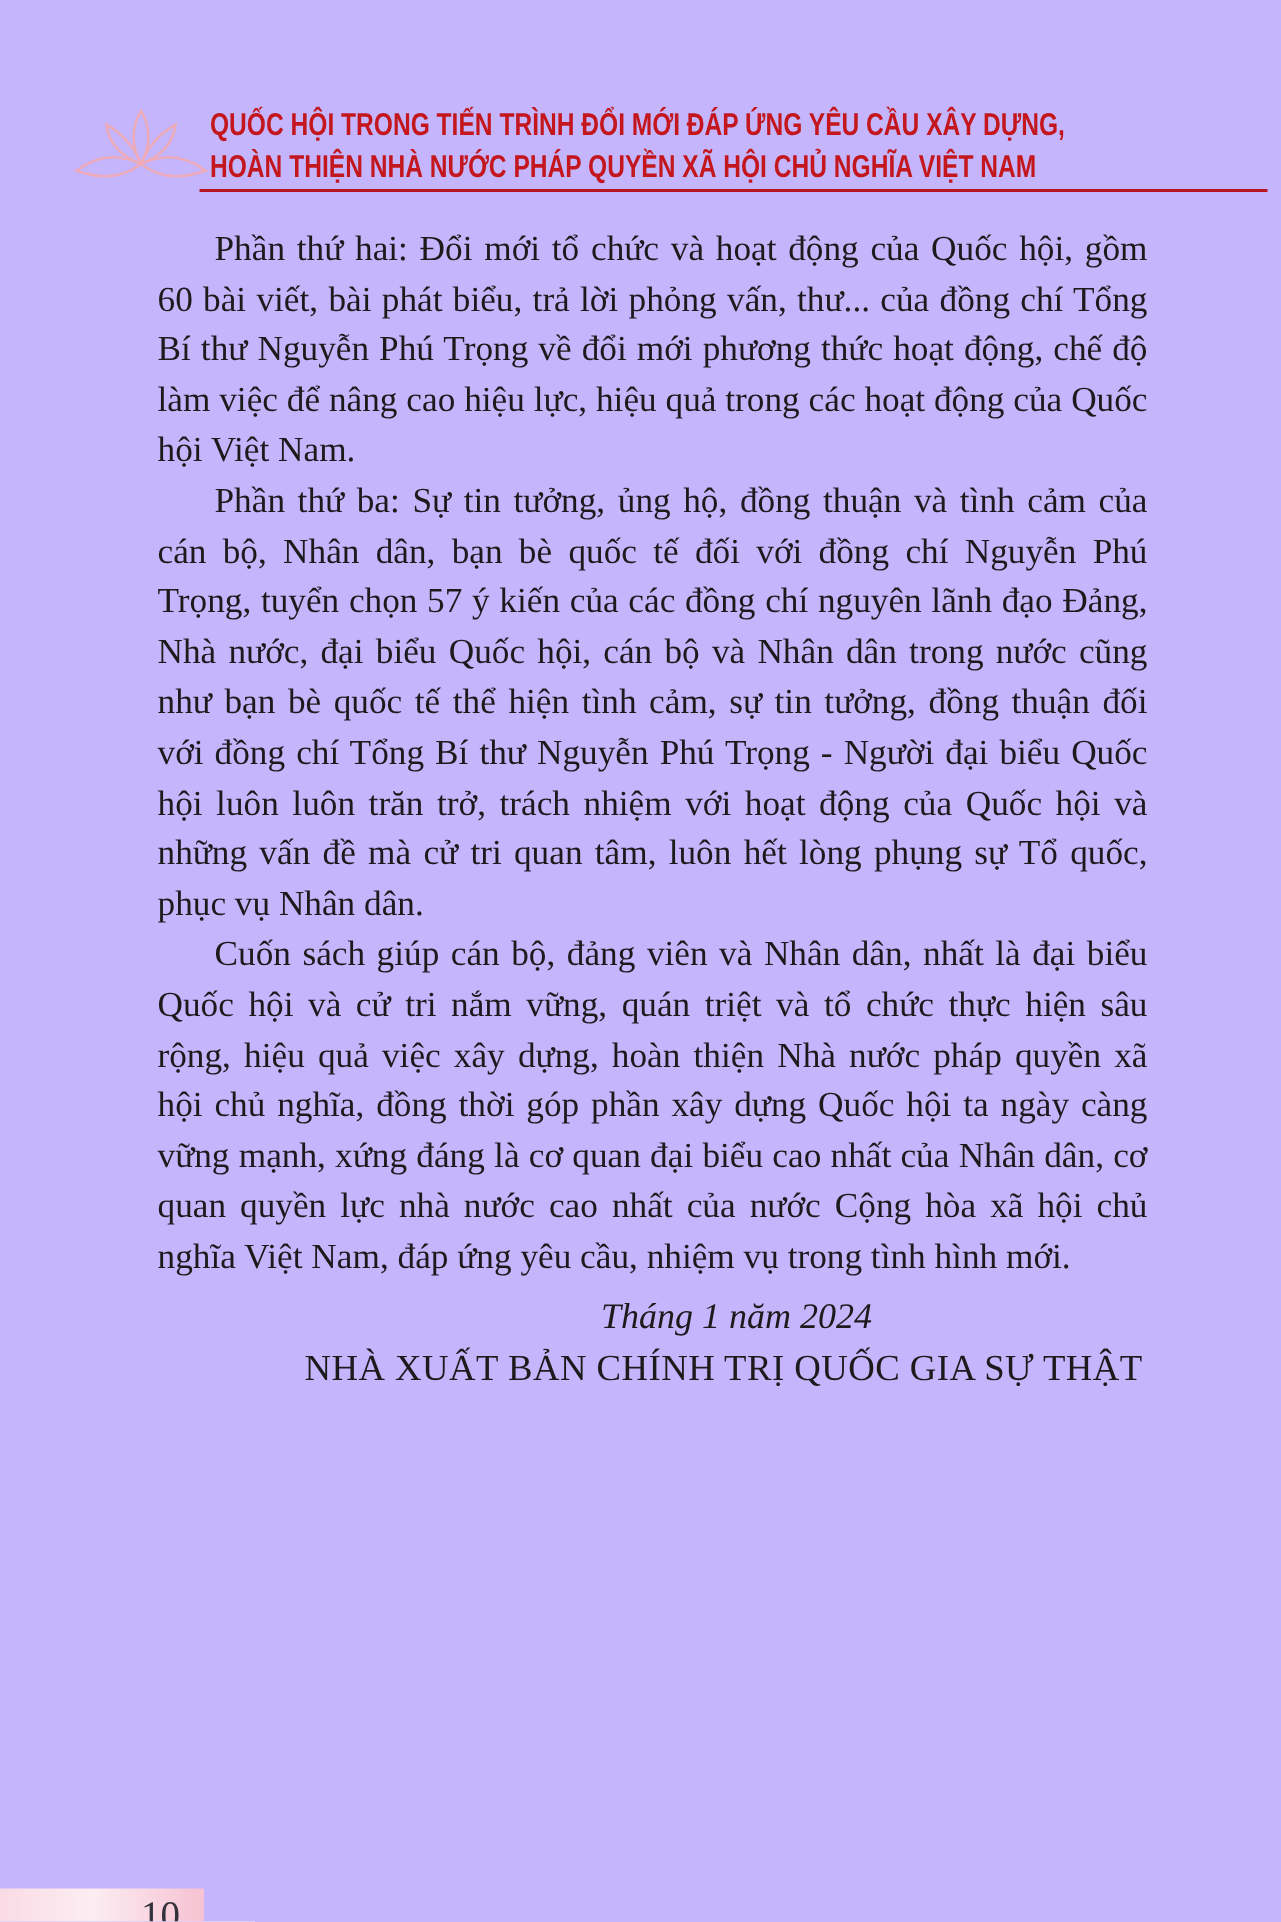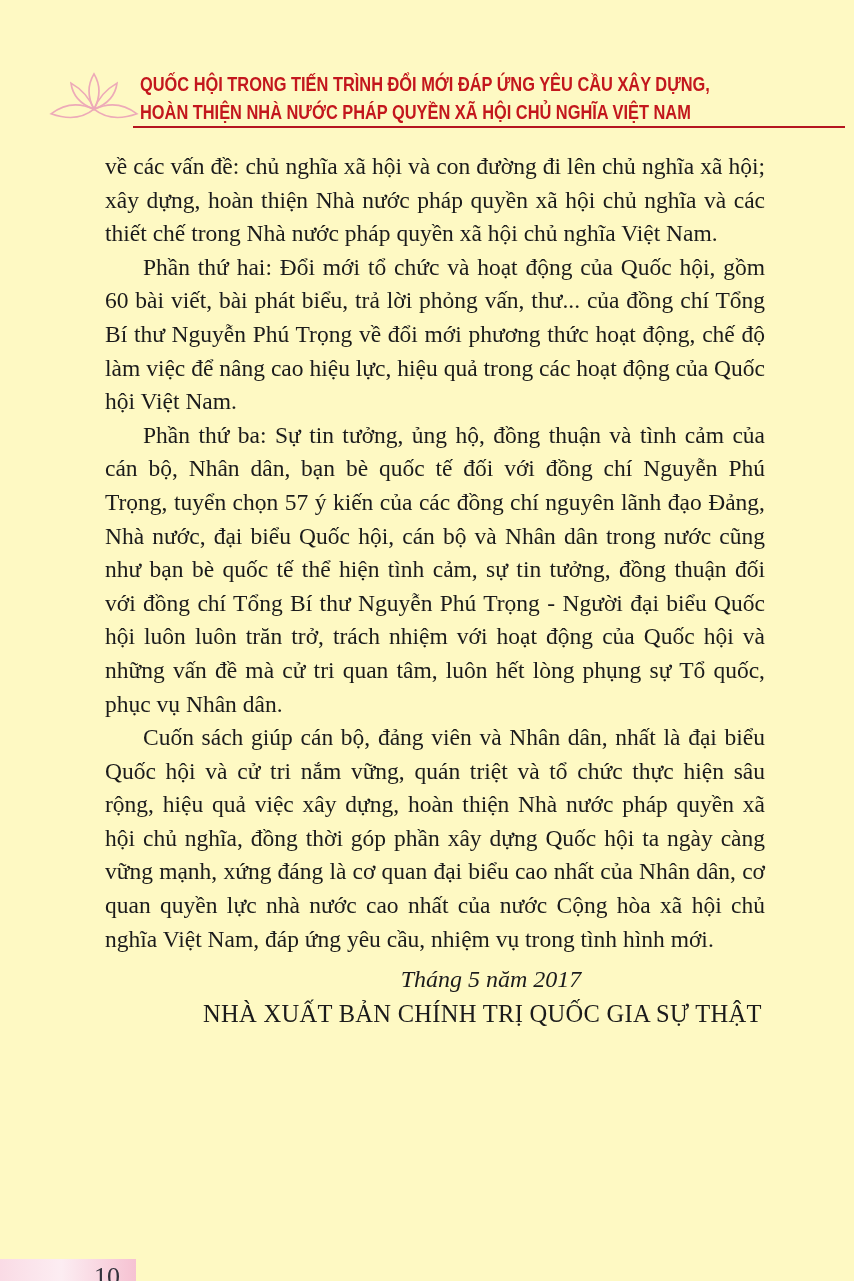--- a/index.html
+++ b/index.html
@@ -4,21 +4,21 @@
 <style>
   html, body { margin: 0; padding: 0; }
   body {
     background: #ffffff;
     font-family: "Liberation Serif", serif;
   }
   .page {
     position: relative;
     width: 854px;
     height: 1281px;
-    background: #fef9c3;
+    background: #c4b5fd;
     overflow: hidden;
   }
 
   
   .logo {
     position: absolute;
     left: 48px;
     top: 68px;
     width: 92px;
     height: 64px;
@@ -128,27 +128,26 @@
     </div>
     <div class="header-text">
       <div class="h-line">QUỐC HỘI TRONG TIẾN TRÌNH ĐỔI MỚI ĐÁP ỨNG YÊU CẦU XÂY DỰNG,</div>
       <div class="h-line">HOÀN THIỆN NHÀ NƯỚC PHÁP QUYỀN XÃ HỘI CHỦ NGHĨA VIỆT NAM</div>
     </div>
     <div class="header-rule"></div>
   </header>
 
   <main class="content">
     <div>
-        <p class="para"><span class="regular">về các vấn đề: chủ nghĩa xã hội và con đường đi lên chủ nghĩa xã hội; xây dựng, hoàn thiện Nhà nước pháp quyền xã hội chủ nghĩa và các thiết chế trong Nhà nước pháp quyền xã hội chủ nghĩa Việt Nam.</span></p>
         <p class="para indent"><span class="italic">Phần thứ hai: Đổi mới tổ chức và hoạt động của Quốc hội,</span><span class="regular"> gồm 60 bài viết, bài phát biểu, trả lời phỏng vấn, thư... của đồng chí Tổng Bí thư Nguyễn Phú Trọng về đổi mới phương thức hoạt động, chế độ làm việc để nâng cao hiệu lực, hiệu quả trong các hoạt động của Quốc hội Việt Nam.</span></p>
         <p class="para indent"><span class="italic">Phần thứ ba: Sự tin tưởng, ủng hộ, đồng thuận và tình cảm của cán bộ, Nhân dân, bạn bè quốc tế đối với đồng chí Nguyễn Phú Trọng,</span><span class="regular"> tuyển chọn 57 ý kiến của các đồng chí nguyên lãnh đạo Đảng, Nhà nước, đại biểu Quốc hội, cán bộ và Nhân dân trong nước cũng như bạn bè quốc tế thể hiện tình cảm, sự tin tưởng, đồng thuận đối với đồng chí Tổng Bí thư Nguyễn Phú Trọng - Người đại biểu Quốc hội luôn luôn trăn trở, trách nhiệm với hoạt động của Quốc hội và những vấn đề mà cử tri quan tâm, luôn hết lòng phụng sự Tổ quốc, phục vụ Nhân dân.</span></p>
         <p class="para indent"><span class="regular">Cuốn sách giúp cán bộ, đảng viên và Nhân dân, nhất là đại biểu Quốc hội và cử tri nắm vững, quán triệt và tổ chức thực hiện sâu rộng, hiệu quả việc xây dựng, hoàn thiện Nhà nước pháp quyền xã hội chủ nghĩa, đồng thời góp phần xây dựng Quốc hội ta ngày càng vững mạnh, xứng đáng là cơ quan đại biểu cao nhất của Nhân dân, cơ quan quyền lực nhà nước cao nhất của nước Cộng hòa xã hội chủ nghĩa Việt Nam, đáp ứng yêu cầu, nhiệm vụ trong tình hình mới.</span></p>
       </div>
     <div class="closing">
-      <div class="date">Tháng 5 năm 2017</div>
+      <div class="date">Tháng 1 năm 2024</div>
       <div class="publisher">NHÀ XUẤT BẢN CHÍNH TRỊ QUỐC GIA SỰ THẬT</div>
     </div>
   </main>
 
   <footer>
     <div class="page-bar">
       <span>10</span>
     </div>
   </footer>
 

